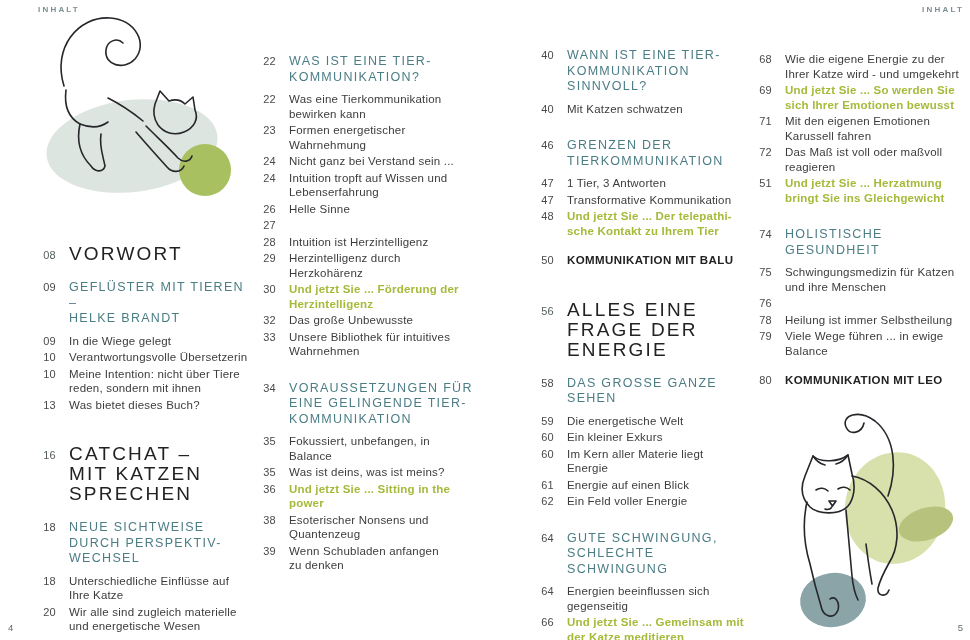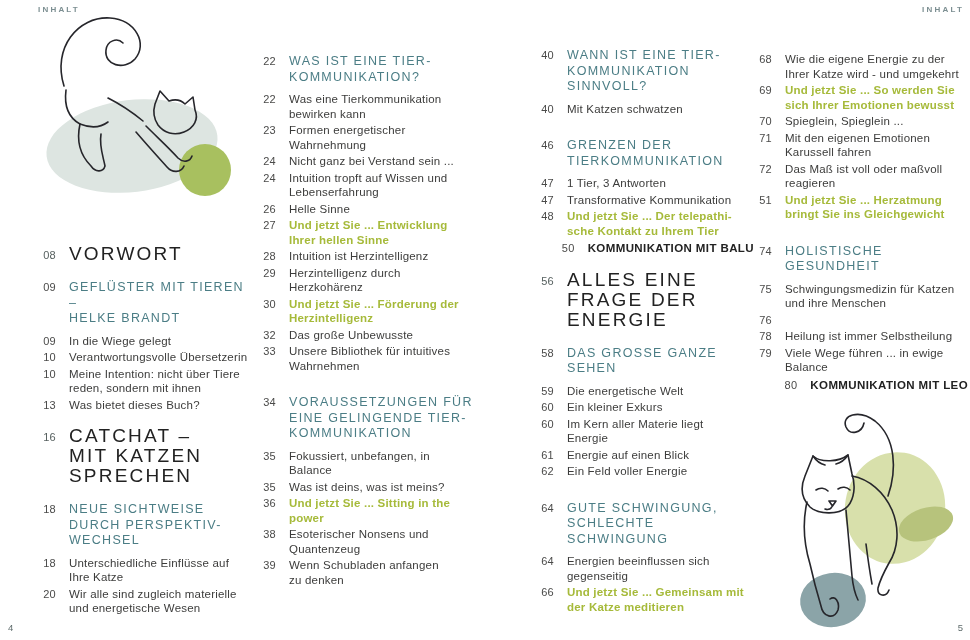--- a/index.html
+++ b/index.html
@@ -53,35 +53,35 @@
 
   .row{display:flex;align-items:flex-start;margin-bottom:2px;}
   .row .num{
     flex:0 0 22px;text-align:right;margin-right:13px;
     font-size:11px;line-height:14.5px;color:#4a4a49;letter-spacing:.3px;
   }
   .row .text{
     white-space:pre-line;font-size:11.5px;line-height:14.5px;
     color:var(--body);letter-spacing:.2px;
   }
-  .row-chapter{margin-top:14px;margin-bottom:16px;}
+  .row-chapter{margin-top:32px;margin-bottom:16px;}
   .row-chapter:first-child{margin-top:0;}
   .row-chapter .num{padding-top:4px;color:#56605f;}
   .row-chapter .text{
     font-size:19px;line-height:20px;font-weight:400;
     letter-spacing:2.2px;color:var(--chapter);
   }
   .row-section{margin-top:22px;margin-bottom:7px;}
   .row-section:first-child,.row-chapter + .row-section{margin-top:0;}
   .row-section .text{
     font-size:12.5px;line-height:15.5px;font-weight:400;
     letter-spacing:1.3px;color:var(--teal);
   }
   .row-exercise .text{font-weight:700;color:var(--green);}
-  .row-highlight{margin-top:3px;justify-content:flex-end;}
+  .row-highlight{margin-top:15px;}
   .row-highlight .text{font-weight:700;color:var(--chapter);letter-spacing:.4px;}
 </style>
 </head>
 <body>
 
 <div class="hdr left">INHALT</div>
 <div class="hdr right">INHALT</div>
 
 <svg id="illu-top-left" class="illu" width="225" height="222" viewBox="0 0 225 222">
   <ellipse class="blob-sage" cx="110" cy="140" rx="86" ry="46" transform="rotate(-7 110 140)"></ellipse>
@@ -200,22 +200,20 @@
       <span class="num">24</span>
       <span class="text">Intuition tropft auf Wissen und
 Lebenserfahrung</span>
     </div>
     <div class="row row-item">
       <span class="num">26</span>
       <span class="text">Helle Sinne</span>
     </div>
     <div class="row row-exercise">
       <span class="num">27</span>
-      <span class="text">Und jetzt Sie ... Entwicklung
-Ihrer hellen Sinne</span>
     </div>
     <div class="row row-item">
       <span class="num">28</span>
       <span class="text">Intuition ist Herzintelligenz</span>
     </div>
     <div class="row row-item">
       <span class="num">29</span>
       <span class="text">Herzintelligenz durch
 Herzkohärenz</span>
     </div>
@@ -351,24 +349,20 @@
       <span class="num">68</span>
       <span class="text">Wie die eigene Energie zu der
 Ihrer Katze wird - und umgekehrt</span>
     </div>
     <div class="row row-exercise">
       <span class="num">69</span>
       <span class="text">Und jetzt Sie ... So werden Sie
 sich Ihrer Emotionen bewusst</span>
     </div>
     <div class="row row-item">
-      <span class="num">70</span>
-      <span class="text">Spieglein, Spieglein ...</span>
-    </div>
-    <div class="row row-item">
       <span class="num">71</span>
       <span class="text">Mit den eigenen Emotionen
 Karussell fahren</span>
     </div>
     <div class="row row-item">
       <span class="num">72</span>
       <span class="text">Das Maß ist voll oder maßvoll
 reagieren</span>
     </div>
     <div class="row row-exercise">

